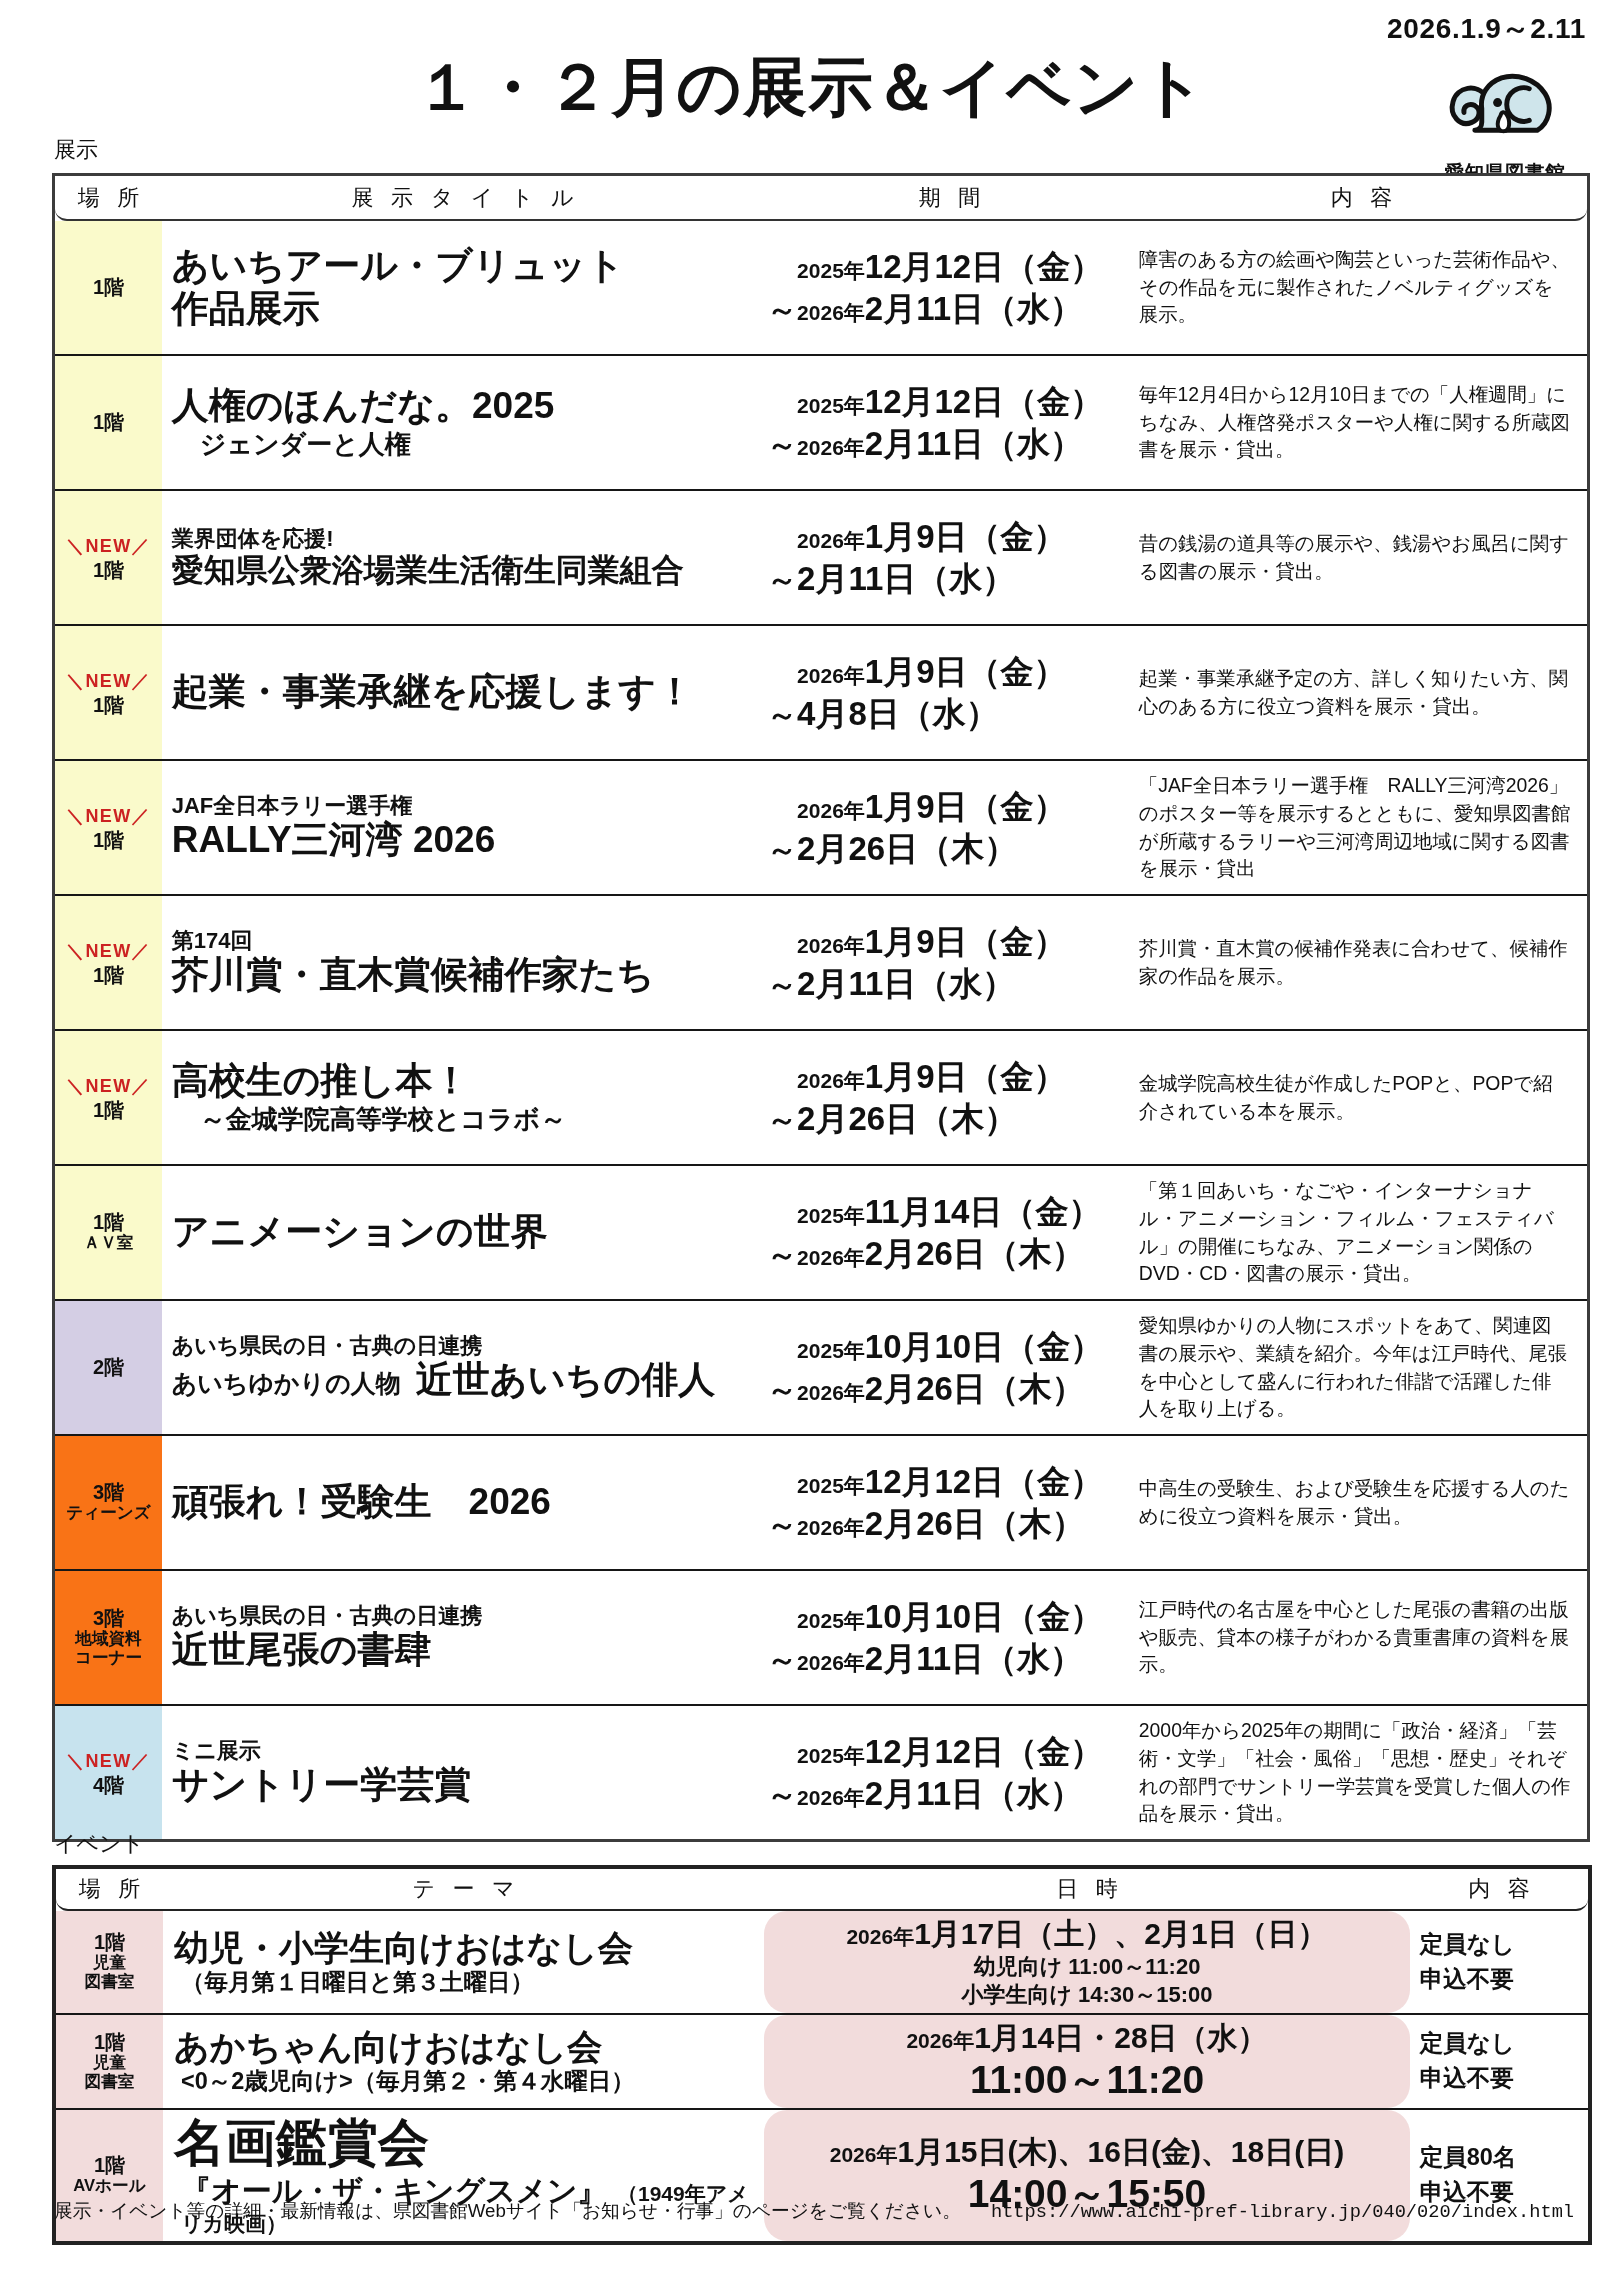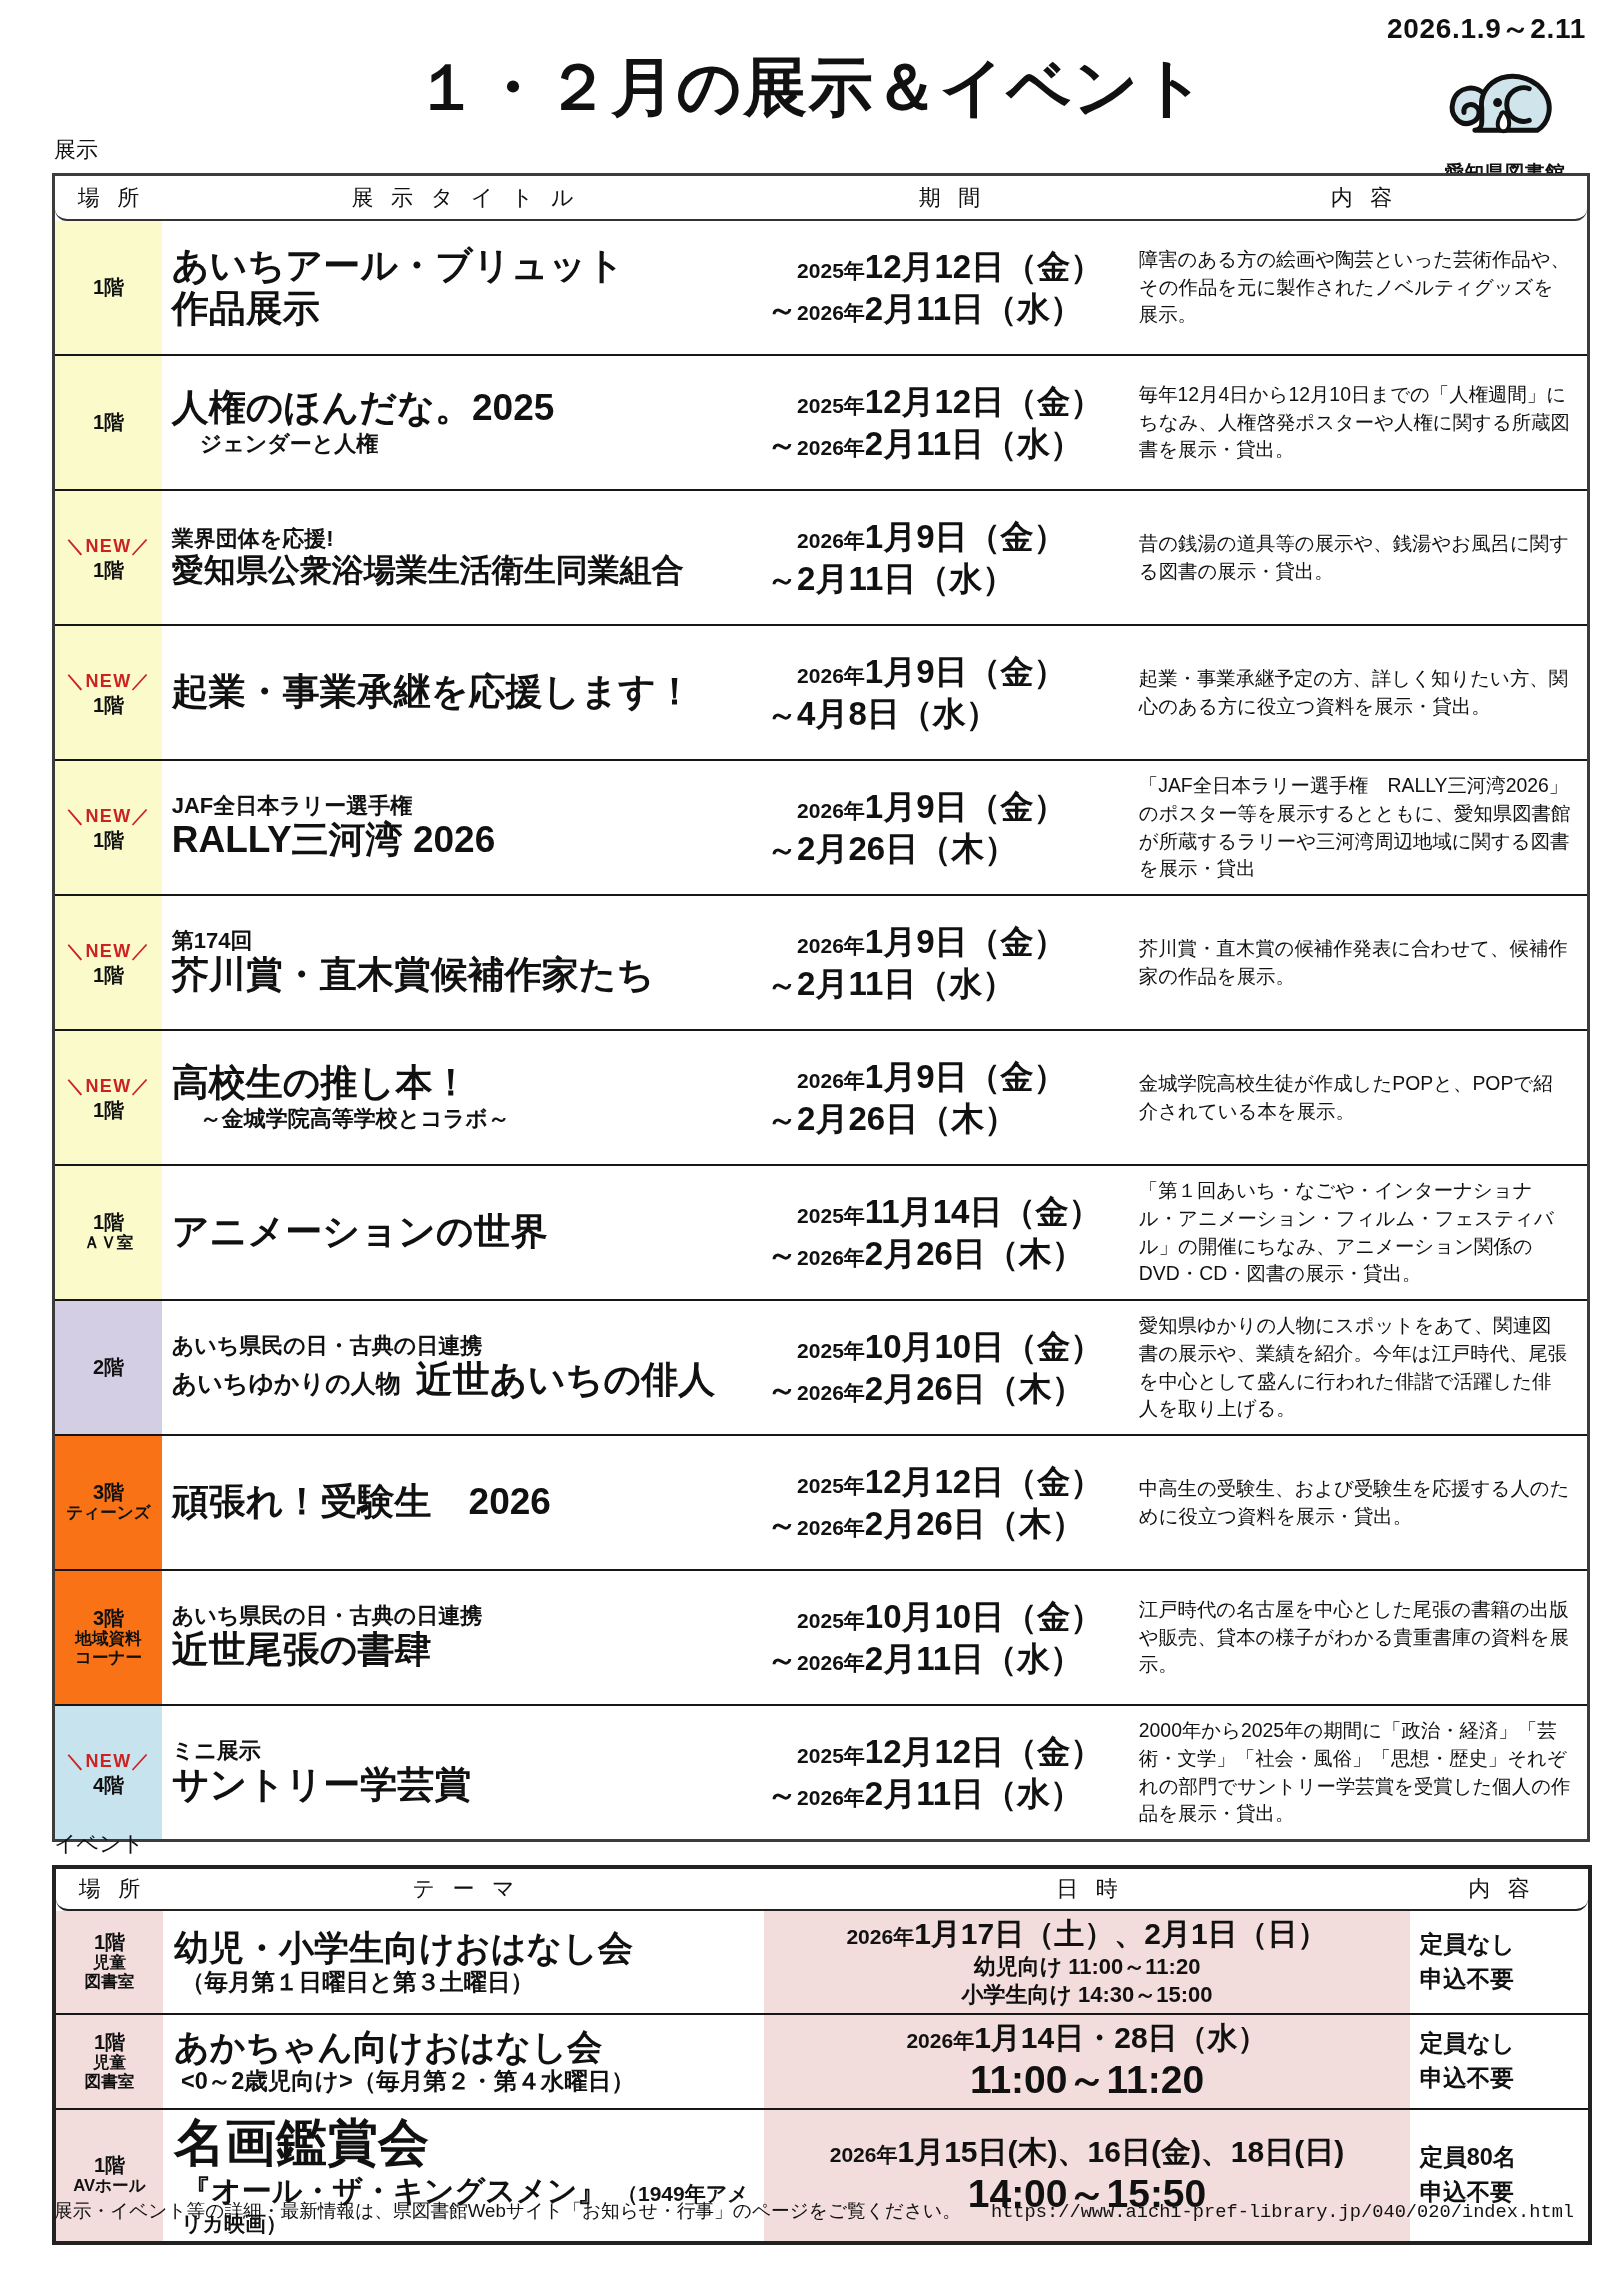--- a/index.html
+++ b/index.html
@@ -45,21 +45,21 @@
 
   
   .tcell{padding:5.5px 7px 5.5px 9.7px;}
   .pre{font-size:22px;font-weight:700;line-height:1.2;}
   .pre:empty{display:none;}
   .tline{line-height:1.15;}
   .prefix{font-size:25px;font-weight:700;margin-right:15px;}
   .prefix:empty{display:none;}
   .ttl{font-size:37px;font-weight:800;white-space:pre-line;}
   .ttl-sm{font-size:32px;}
-  .sub{font-size:22px;font-weight:700;line-height:1.25;padding-left:28px;}
+  .sub{font-size:26px;font-weight:700;line-height:1.25;padding-left:28px;}
   .sub:empty{display:none;}
 
   
   .pcell{padding:2.8px 4.1px;}
   .pl1{padding-left:30px;white-space:nowrap;line-height:1.25;}
   .pl2{white-space:nowrap;line-height:1.25;}
   .yr{font-size:21px;font-weight:700;}
   .dt{font-size:33px;font-weight:700;}
   .tld{font-size:30px;font-weight:700;}
 
@@ -68,21 +68,21 @@
   .ctext{font-size:19.4px;font-weight:500;line-height:1.42;}
 
   
   .vtheme{padding:4.1px 7px 4.1px 11px;}
   .vttl{font-size:35px;font-weight:800;line-height:1.15;}
   .vttl-big{font-size:51px;}
   .vsub{font-size:23.5px;font-weight:700;line-height:1.2;padding-left:7px;}
   .vsub:empty{display:none;}
   .vsubmain{font-size:30px;font-weight:700;}
   .vsubnote{font-size:21px;font-weight:700;margin-left:9.7px;}
-  .vdate{align-items:center;text-align:center;padding:2.8px 5.5px;}
+  .vdate{align-items:center;text-align:center;padding:2.8px 5.5px;border-radius:23px;}
   .vd1{white-space:nowrap;line-height:1.3;}
   .vdt{font-size:30px;font-weight:700;}
   .time-med{font-size:22px;font-weight:700;line-height:1.3;}
   .time-med:empty{display:none;}
   .time-big{font-size:39px;font-weight:800;line-height:1.2;}
   .vnote{padding:2.8px 2.8px 2.8px 9.7px;}
   .vnote div{font-size:23.5px;font-weight:600;line-height:1.5;}
 
   
   .footer{left:54px;top:2198px;width:1548px;font-size:18.7px;font-weight:500;white-space:nowrap;}

